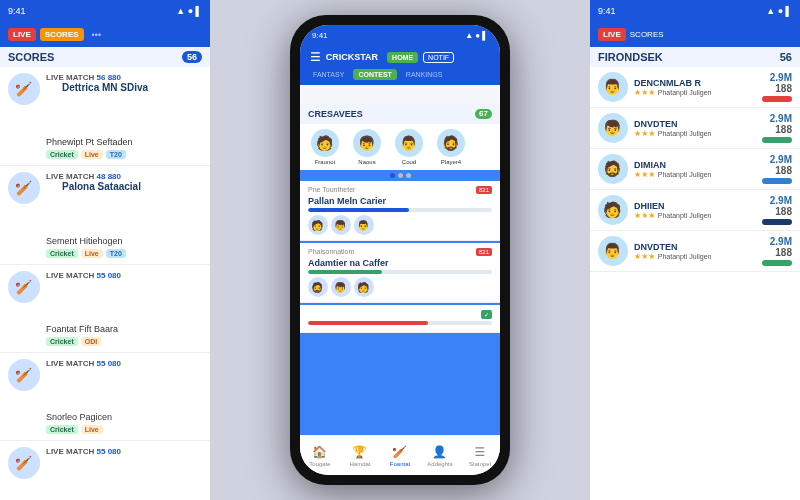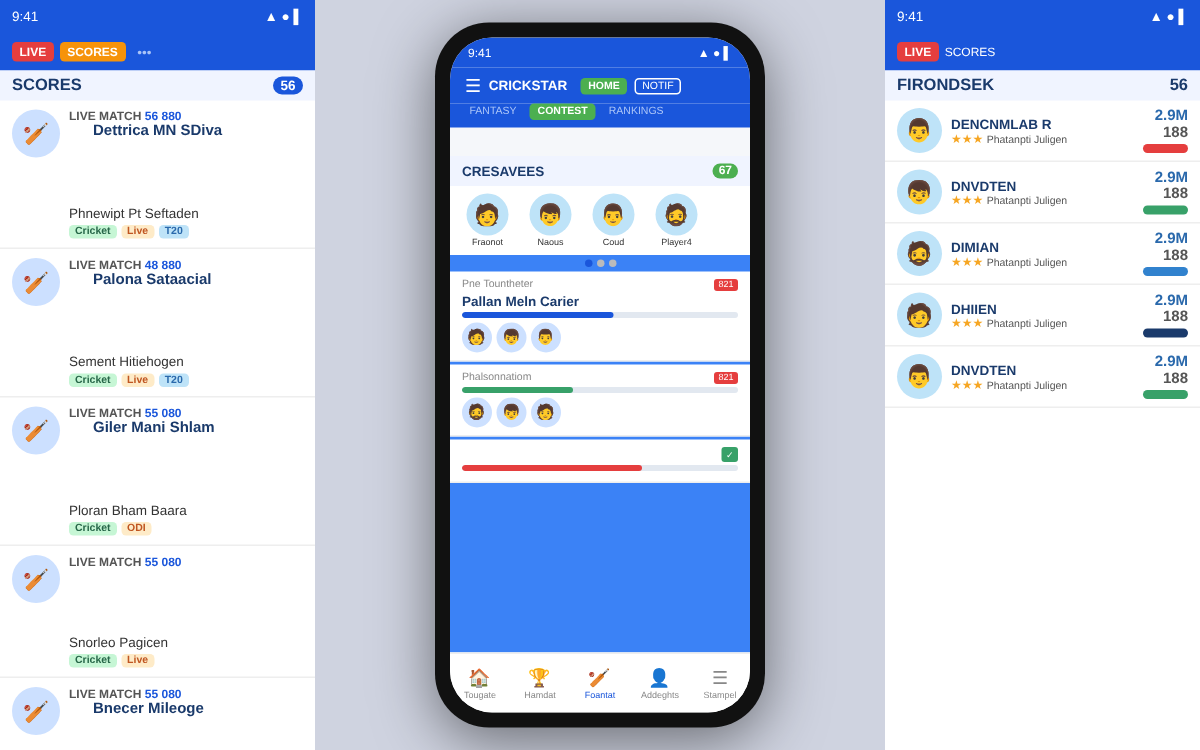--- a/index.html
+++ b/index.html
@@ -468,22 +468,21 @@
           <span class="tag tag-green">Cricket</span>
           <span class="tag tag-orange">Live</span>
           <span class="tag tag-blue">T20</span>
         </div>
       </div>
     </div>
       <div class="match-card">
       <div class="avatar">🏏</div>
       <div class="info">
         <div class="team-row">LIVE MATCH <span style="color:#1a56db">55 080</span></div>
-        <div class="team-name">Giler Mani Shlam</div>
-        <div class="score">Ploran Bham Baara</div>
+        <div class="score">Foantat Fift Baara</div>
         <div class="tags">
           <span class="tag tag-green">Cricket</span>
           <span class="tag tag-orange">ODI</span>
 
         </div>
       </div>
     </div>
       <div class="match-card">
       <div class="avatar">🏏</div>
       <div class="info">
@@ -493,21 +492,20 @@
           <span class="tag tag-green">Cricket</span>
           <span class="tag tag-orange">Live</span>
 
         </div>
       </div>
     </div>
       <div class="match-card">
       <div class="avatar">🏏</div>
       <div class="info">
         <div class="team-row">LIVE MATCH <span style="color:#1a56db">55 080</span></div>
-        <div class="team-name">Bnecer Mileoge</div>
         <div class="score">Setene Hientiden</div>
         <div class="tags">
           <span class="tag tag-green">Cricket</span>
           <span class="tag tag-orange">T20</span>
 
         </div>
       </div>
     </div>
     </div>
 </div>
@@ -572,20 +570,21 @@
             <div class="pmatch-player-mini">🧑</div>
             <div class="pmatch-player-mini">👦</div>
             <div class="pmatch-player-mini">👨</div>
           </div>
         </div>
         <div class="phone-match-card">
           <div class="pmatch-row1">
             <span>Phalsonnatiom</span>
             <span style="background:#e53e3e;color:#fff;font-size:6px;padding:1px 3px;border-radius:2px;">821</span>
           </div>
+          <div class="pmatch-teams">Adamtier na Caffer</div>
           <div class="pmatch-bar">
             <div class="pmatch-bar-fill" style="width:40%;background:#38a169;"></div>
           </div>
           <div class="pmatch-players-row">
             <div class="pmatch-player-mini">🧔</div>
             <div class="pmatch-player-mini">👦</div>
             <div class="pmatch-player-mini">🧑</div>
           </div>
         </div>
         <div class="phone-match-card">

